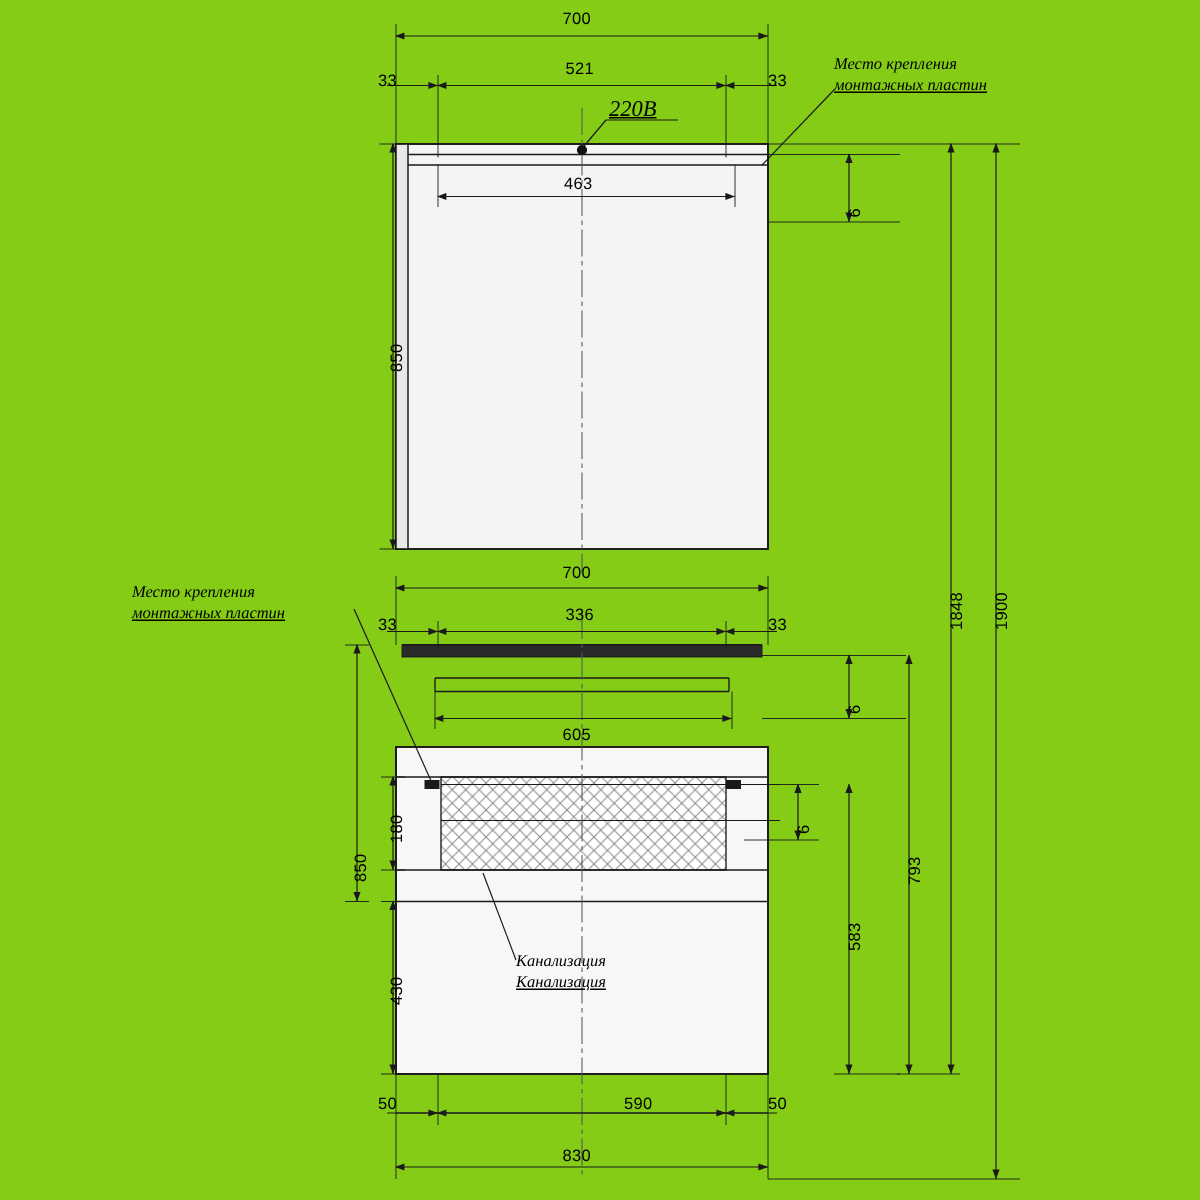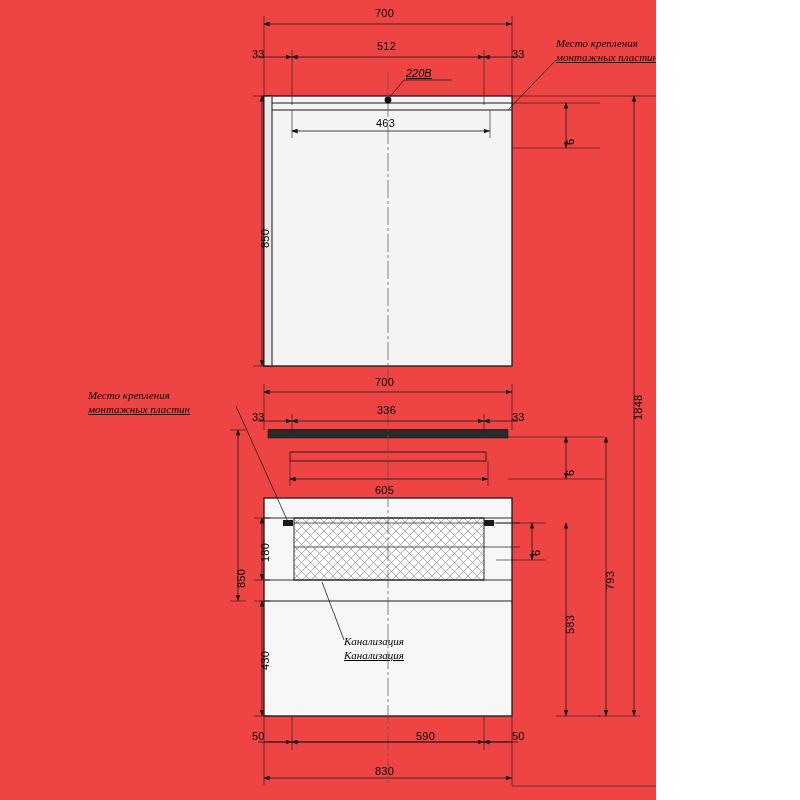--- a/index.html
+++ b/index.html
@@ -5,23 +5,23 @@
   html, body {
     margin: 0;
     padding: 0;
     background: #ffffff;
   }
   body {
     font-family: "Liberation Sans", sans-serif;
   }
   #sheet {
     position: relative;
-    width: 656px;
+    width: 800px;
     height: 800px;
-    background: #ef4444;
+    background: #84cc16;
     overflow: hidden;
   }
   svg.drawing {
     position: absolute;
     left: 0;
     top: 0;
     width: 800px;
     height: 800px;
   }
   .dim-text {
@@ -40,23 +40,23 @@
     position: absolute;
     font-family: "Liberation Serif", serif;
     font-style: italic;
     font-size: 11px;
     color: #000000;
     white-space: nowrap;
     line-height: 14px;
   }
   .label-text {
     position: absolute;
-    font-family: Liberation Sans, sans-serif;
+    font-family: Liberation Serif, serif;
     font-style: italic;
-    font-size: 11px;
+    font-size: 15px;
     color: #000000;
     white-space: nowrap;
     line-height: 15px;
   }
   .underline {
     text-decoration: underline;
   }
 </style>
 </head>
 <body>
@@ -202,21 +202,21 @@
 
       <line x1="556" y1="60" x2="508" y2="110" stroke="#1a1a1a" stroke-width="0.8"></line>
 
       <line x1="236" y1="406" x2="288" y2="522" stroke="#1a1a1a" stroke-width="0.8"></line>
 
       <line x1="344" y1="640" x2="322" y2="582" stroke="#1a1a1a" stroke-width="0.8"></line>
     </g>
   </svg>
 
   <div class="dim-text" style="left:375px; top:7px;">700</div>
-  <div class="dim-text" style="left:377px; top:40px;">512</div>
+  <div class="dim-text" style="left:377px; top:40px;">521</div>
   <div class="dim-text" style="left:252px; top:48px;">33</div>
   <div class="dim-text" style="left:512px; top:48px;">33</div>
   <div class="dim-text" style="left:376px; top:117px;">463</div>
   <div class="dim-text vert" style="left:564px; top:145px;">6</div>
   <div class="dim-text vert" style="left:259px; top:248px;">850</div>
   <div class="label-text" style="left:406px; top:66px;"><span class="underline">220В</span></div>
 
   <div class="note-text" style="left:556px; top:36px;">
     <div>Место крепления</div>
     <div class="underline">монтажных пластин</div>

